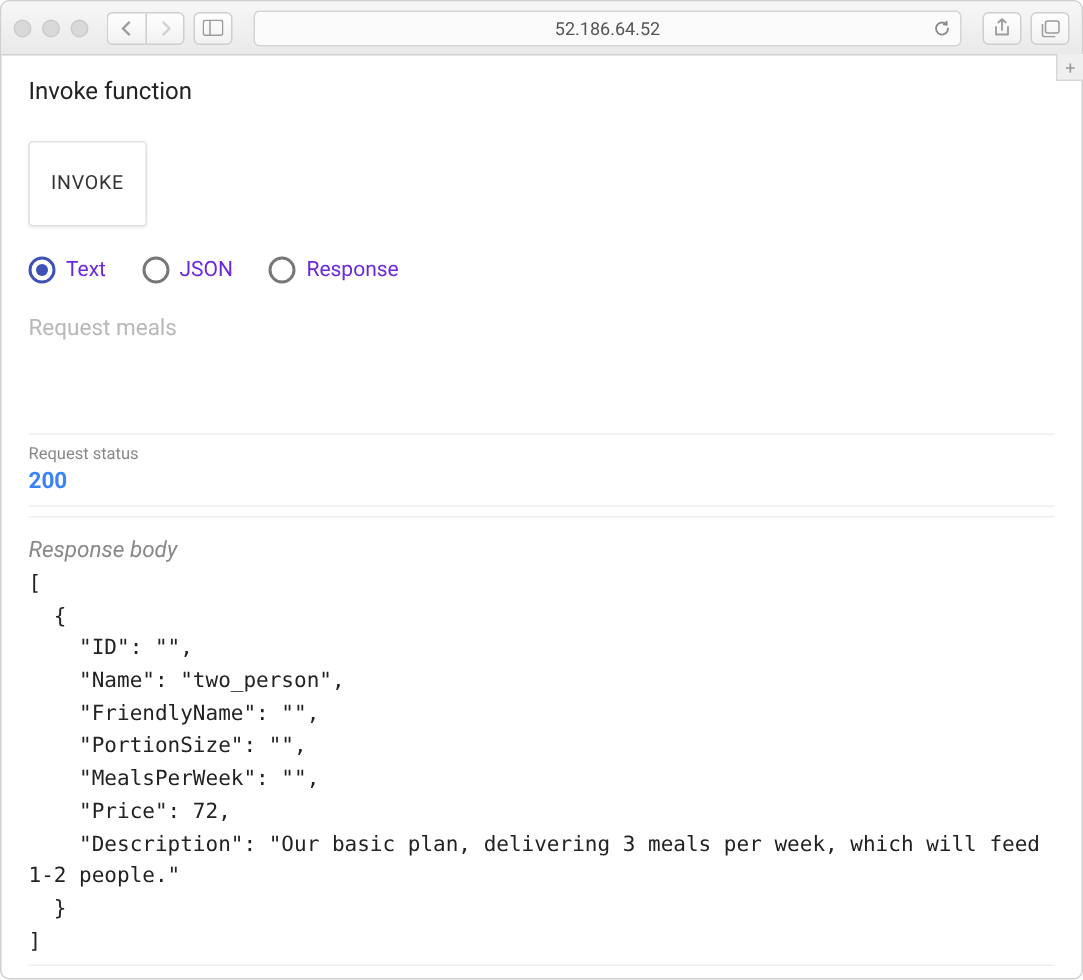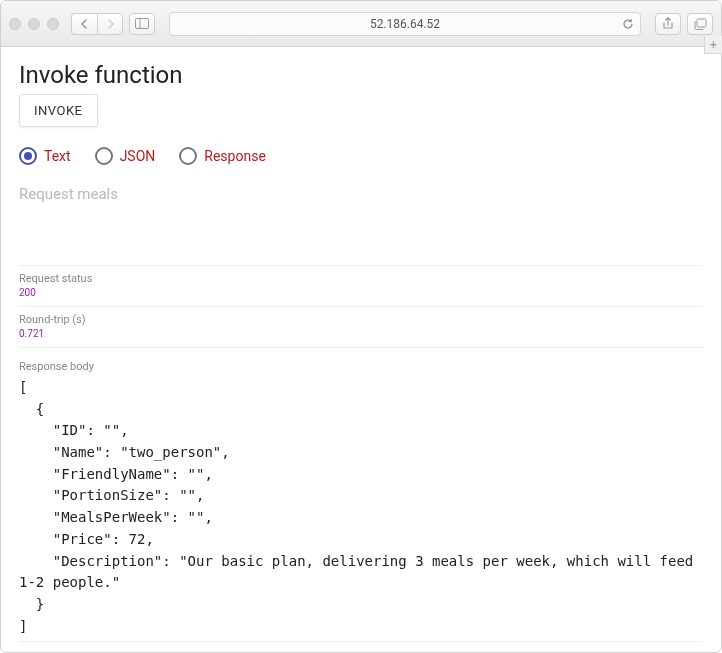--- a/index.html
+++ b/index.html
@@ -7,21 +7,21 @@
       font-family: -apple-system, BlinkMacSystemFont, "Segoe UI", Roboto, Helvetica, Arial, sans-serif;
       background: #fff;
       width: 722px;
       height: 653px;
       overflow: hidden;
       border: 1px solid #d0d0d0;
       border-radius: 6px;
     }
     
     .toolbar {
-      height: 46px;
+      height: 36px;
       background: linear-gradient(#f7f7f7, #e9e9e9);
       border-bottom: 1px solid #cfcfcf;
       display: flex;
       align-items: center;
       padding: 0 8px;
       gap: 6px;
       position: relative;
     }
     .traffic-lights { display: flex; gap: 7px; margin-right: 6px; }
     .dot { width: 12px; height: 12px; border-radius: 50%; background: #d9d9d9; border: 1px solid #cbcbcb; }
@@ -46,46 +46,46 @@
     .right-btns { display: flex; gap: 6px; }
     .plus-tab {
       position: absolute; right: 0; top: 36px;
       width: 18px; height: 18px;
       background: #efefef; border-left: 1px solid #d7d7d7; border-bottom: 1px solid #d7d7d7;
       display: flex; align-items: center; justify-content: center;
       color: #999; font-size: 12px;
     }
     
     .content { padding: 14px 18px 6px 18px; position: relative; }
-    h1 { font-size: 24px; font-weight: 400; color: #222; margin-bottom: 5px; }
+    h1 { font-size: 16px; font-weight: 400; color: #222; margin-bottom: 24px; }
     .invoke-btn {
-      display: inline-block; padding: 8px 14px;
+      display: inline-block; padding: 20px 14px;
       background: #fff; border: 1px solid #e1e1e1; border-radius: 3px;
       box-shadow: 0 1px 2px rgba(0,0,0,0.08);
       font-size: 13px; letter-spacing: 0.5px; color: #333;
       margin-bottom: 20px; cursor: pointer;
     }
     .radio-row { display: flex; gap: 24px; align-items: center; margin-bottom: 18px; }
     .radio-item { display: flex; align-items: center; gap: 7px; cursor: pointer; }
     .radio-outer {
       width: 18px; height: 18px; border: 2px solid #777; border-radius: 50%;
       display: flex; align-items: center; justify-content: center;
     }
     .radio-outer.selected { border-color: #3f51b5; }
     .radio-inner { width: 8px; height: 8px; border-radius: 50%; background: #3f51b5; }
-    .radio-label { font-size: 14px; color: #b91c1c; }
+    .radio-label { font-size: 14px; color: #6d28d9; }
     .textarea-ph {
       font-size: 15px; color: #b8b8b8;
       margin-bottom: 60px; padding: 2px 0;
     }
     .field-block { border-top: 1px solid #eeeeee; padding-top: 6px; margin-bottom: 8px; }
     .field-label { font-size: 11px; color: #888; margin-bottom: 2px; }
-    .field-value { font-size: 10px; color: #a21caf; margin-bottom: 4px; }
+    .field-value { font-size: 15px; color: #3b82f6; margin-bottom: 4px; font-weight: bold; }
     .field-underline { border-bottom: 1px solid #eeeeee; height: 1px; margin-bottom: 6px; }
-    .respbody-label { font-size: 11px; color: #888; border-top: 1px solid #eeeeee; padding-top: 6px; margin-bottom: 4px; }
+    .respbody-label { font-size: 15px; color: #888; border-top: 1px solid #eeeeee; padding-top: 6px; margin-bottom: 4px; font-style: italic; }
     pre.respbody {
       font-family: "Menlo", "Consolas", monospace;
       font-size: 14px; line-height: 1.55;
       color: #222; white-space: pre-wrap; word-break: break-word;
       border-bottom: 1px solid #eeeeee; padding-bottom: 4px;
     }
     svg { display: block; }
   </style>
 </head>
 <body>
@@ -163,24 +163,20 @@
   </div>
 
   <div class="textarea-ph">Request meals</div>
 
   <div class="field-block">
     <div class="field-label">Request status</div>
     <div class="field-value">200</div>
   </div>
   <div class="field-underline"></div>
 
-  <div class="field-block" style="border-top:none;padding-top:0">
-    <div class="field-label">Round-trip (s)</div>
-    <div class="field-value">0.721</div>
-  </div>
   <div class="field-underline"></div>
 
   <div class="respbody-label" style="border-top:none">Response body</div>
   <pre class="respbody">[
   {
     "ID": "",
     "Name": "two_person",
     "FriendlyName": "",
     "PortionSize": "",
     "MealsPerWeek": "",

